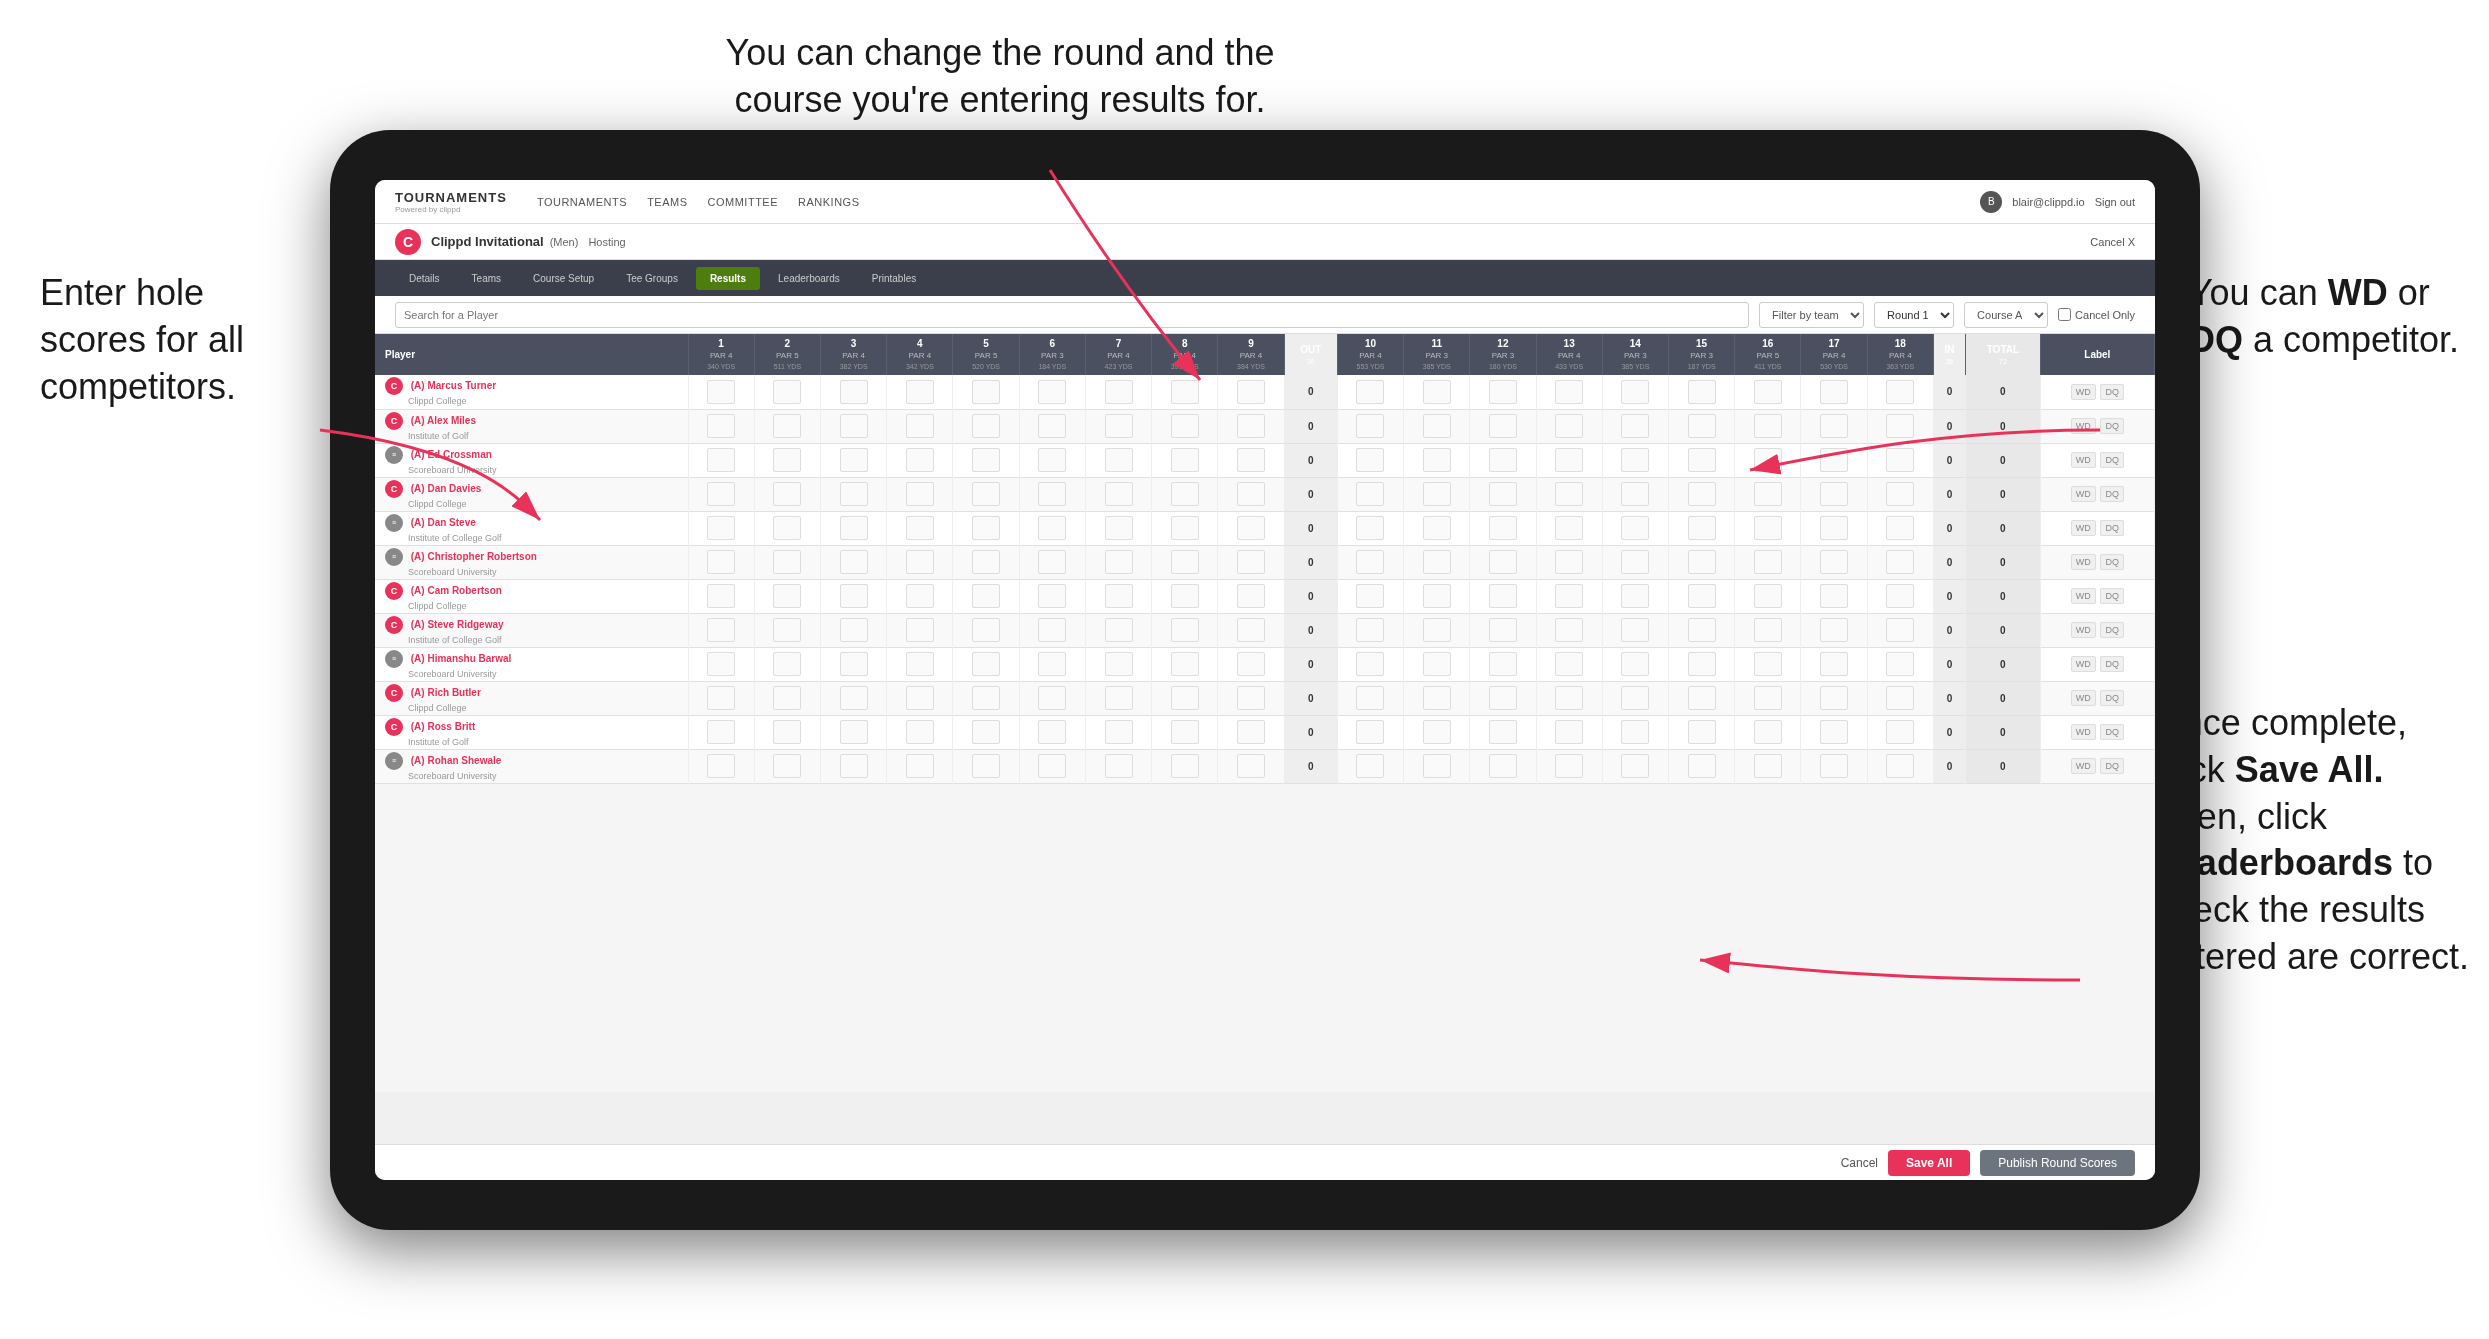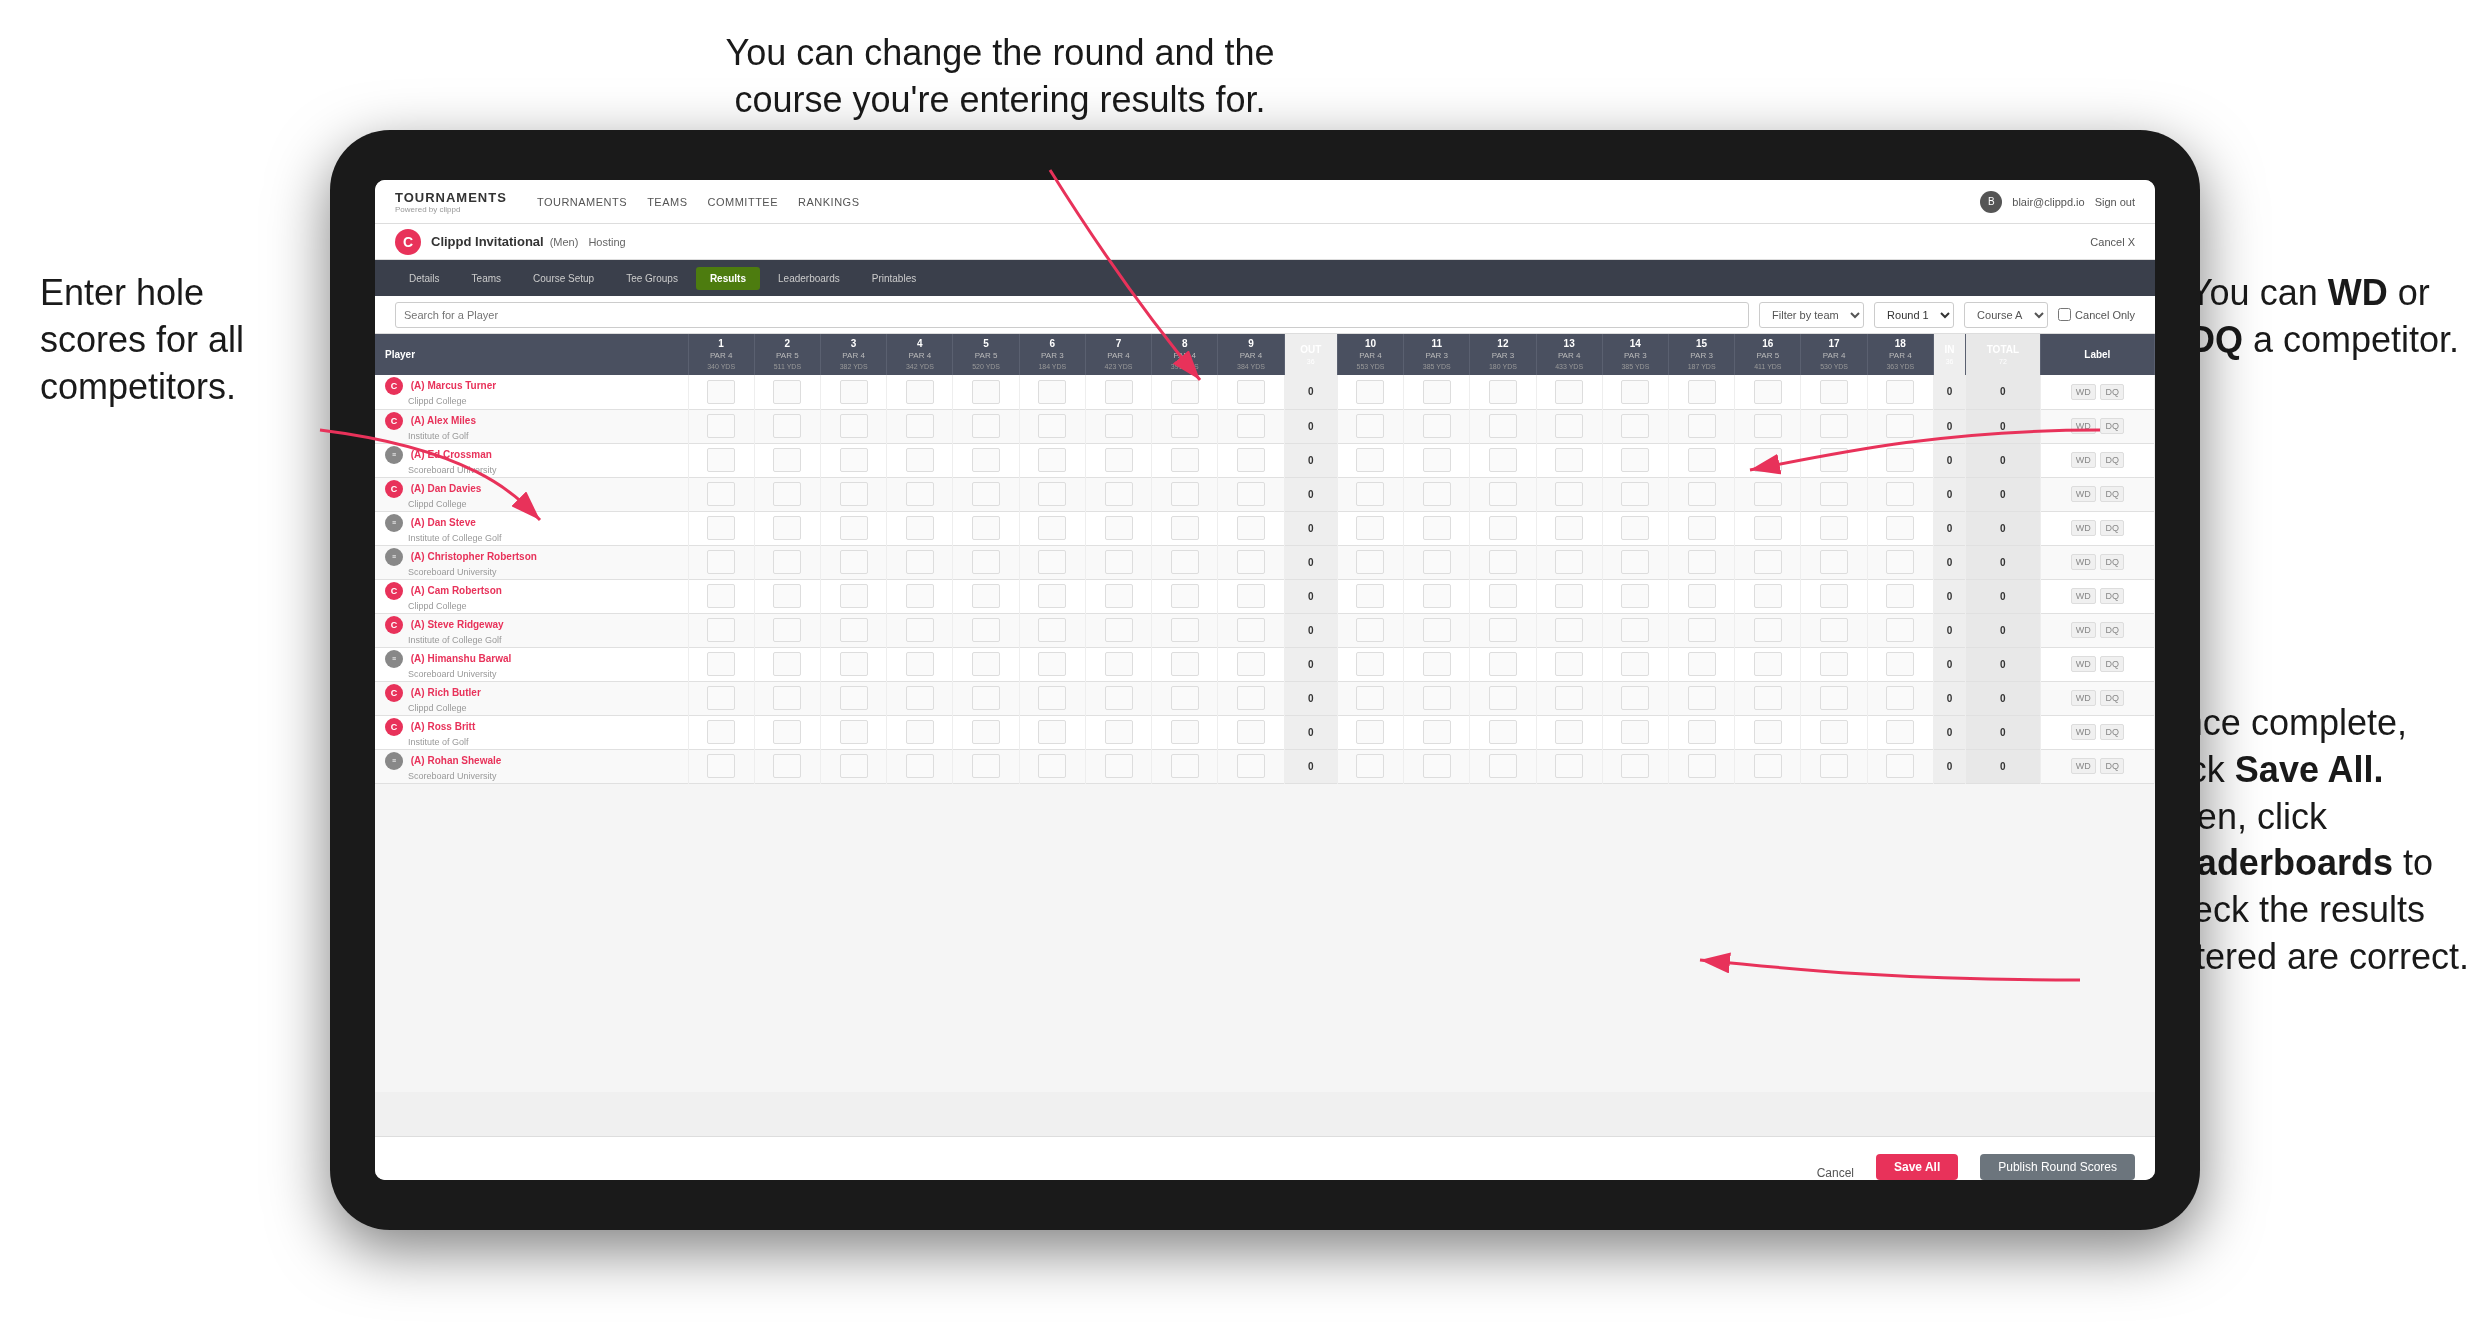--- a/index.html
+++ b/index.html
@@ -357,28 +357,28 @@
       background: #e8e8e8;
       font-weight: 700;
     }
 
     
     .footer-bar {
       position: absolute;
       bottom: 0;
       left: 0;
       right: 0;
-      height: 44px;
+      height: 36px;
       background: #ffffff;
       border-top: 1px solid #ddd;
       display: flex;
-      align-items: flex-end;
+      align-items: center;
       justify-content: flex-end;
       padding: 0 20px;
-      gap: 22px;
+      gap: 10px;
     }
 
     .btn-cancel {
       font-size: 12px;
       color: #555;
       background: transparent;
       border: none;
       cursor: pointer;
     }
 

